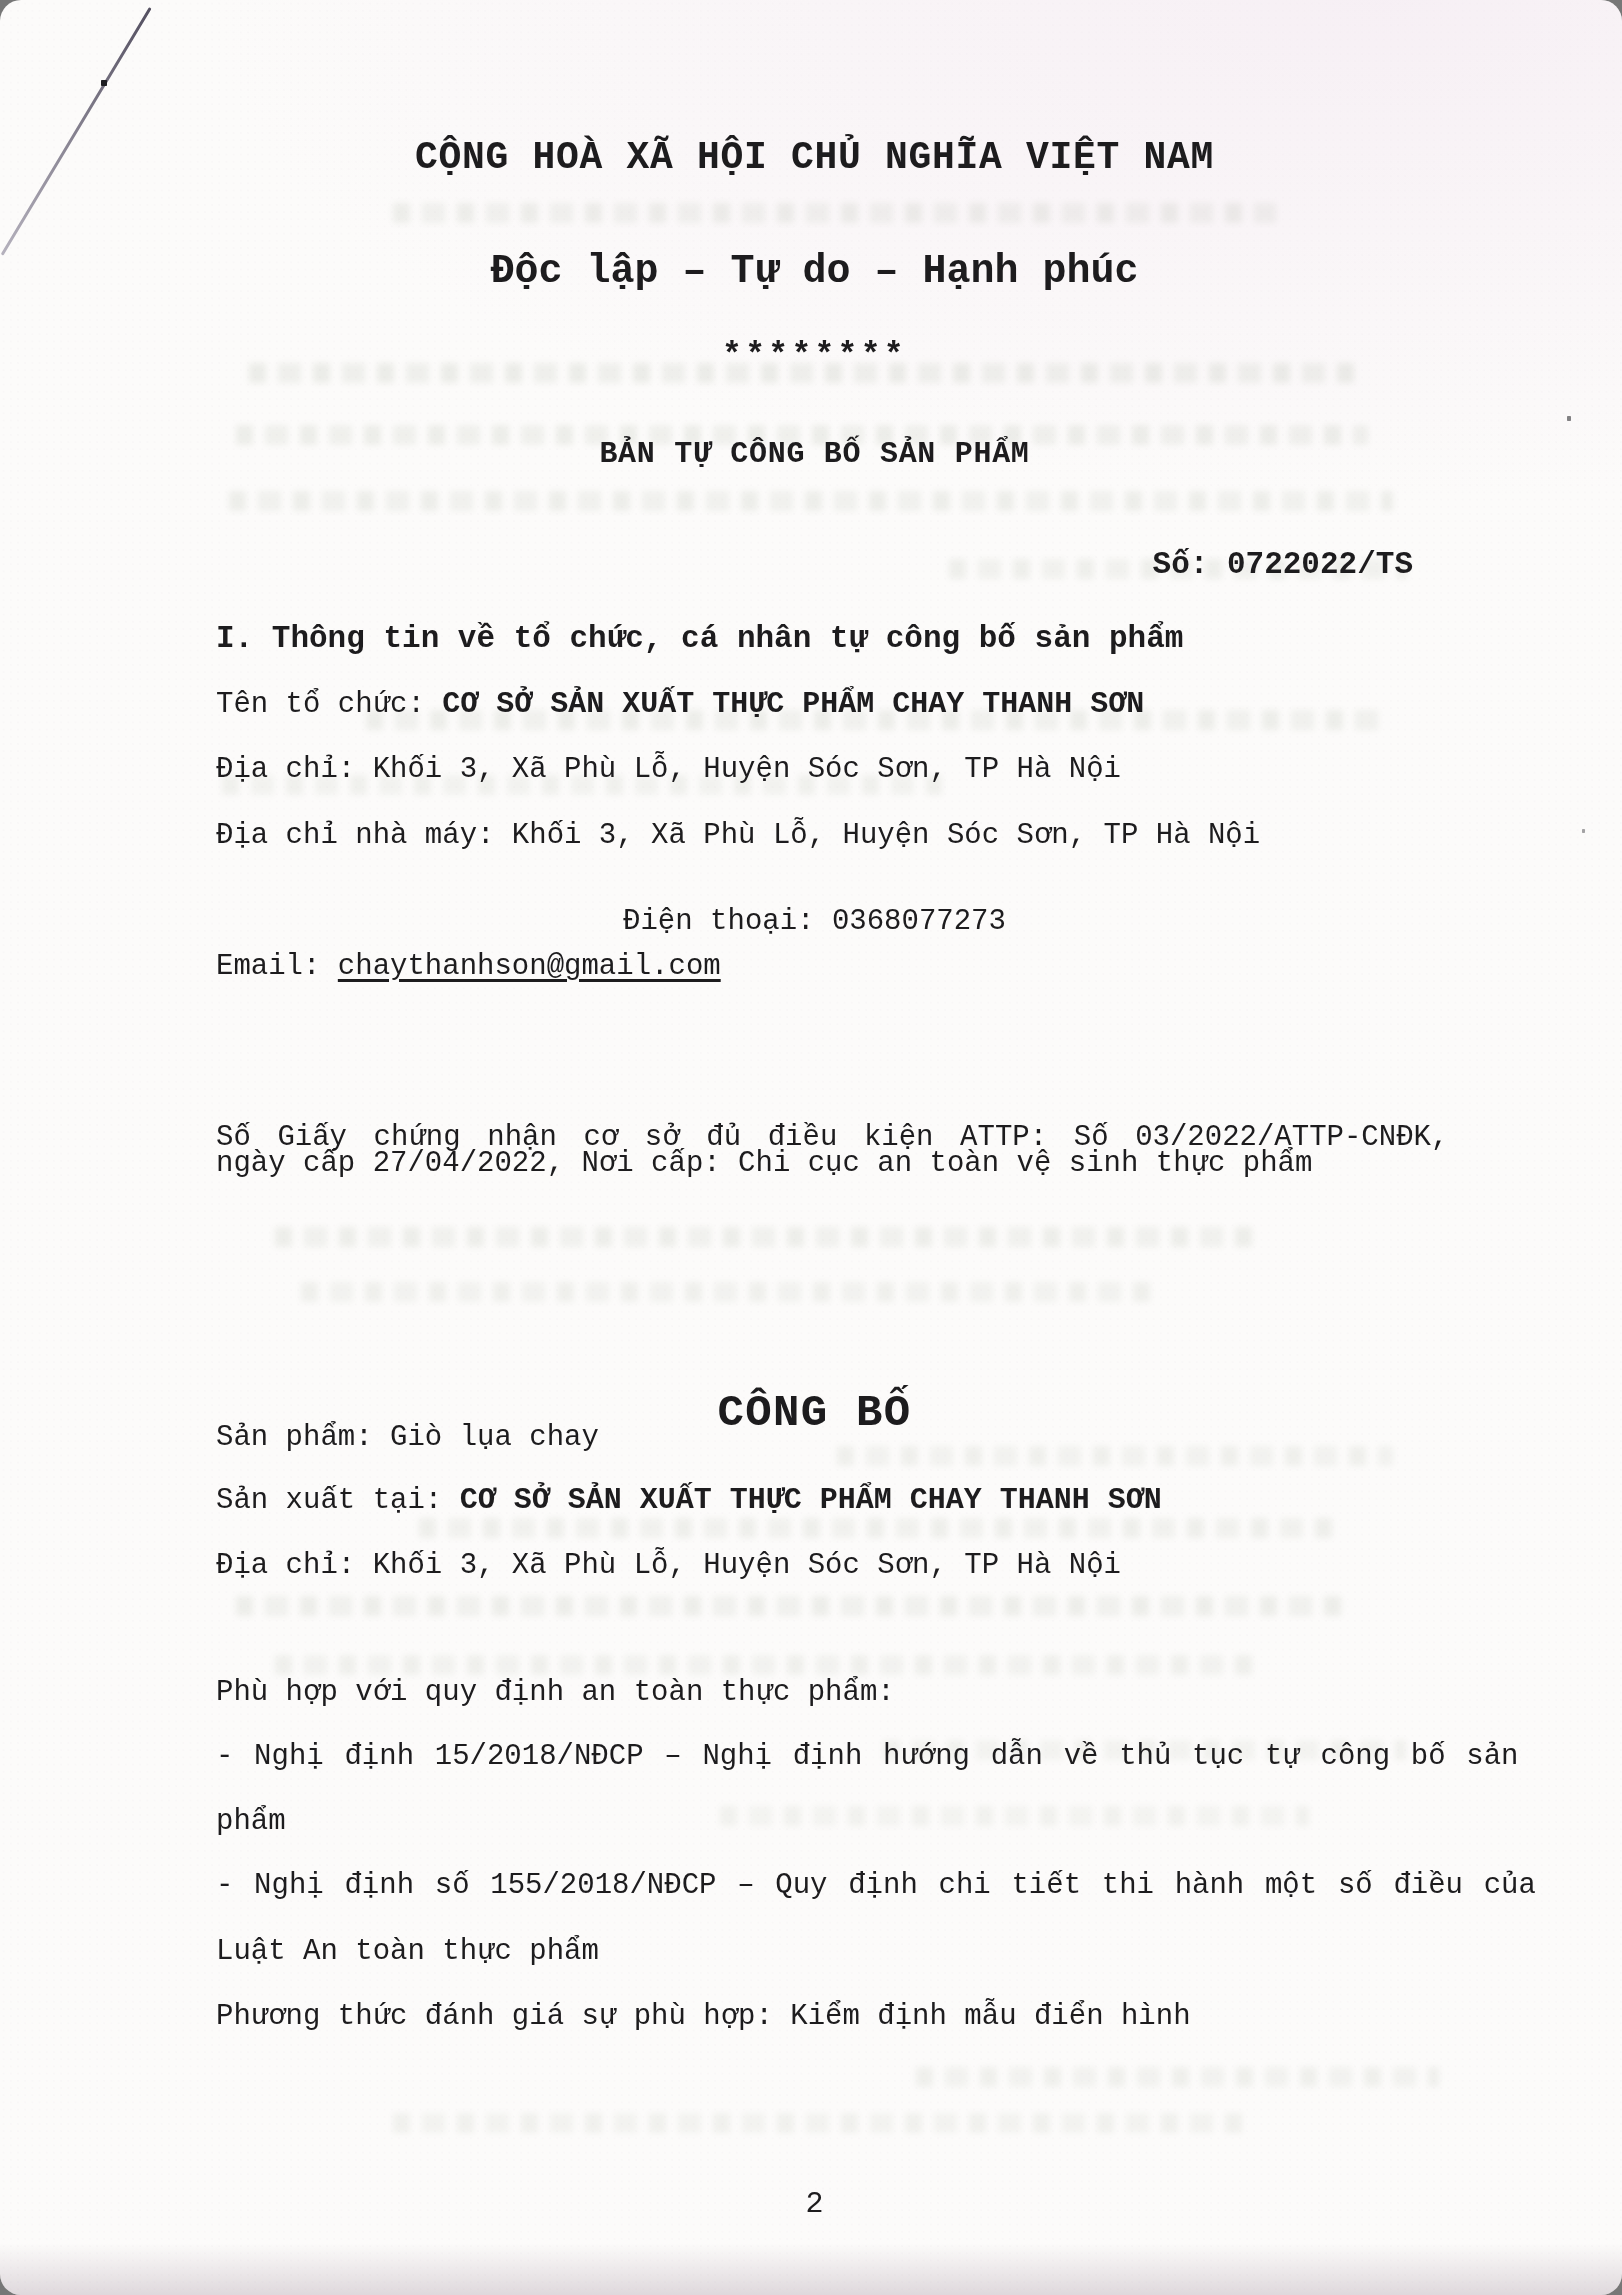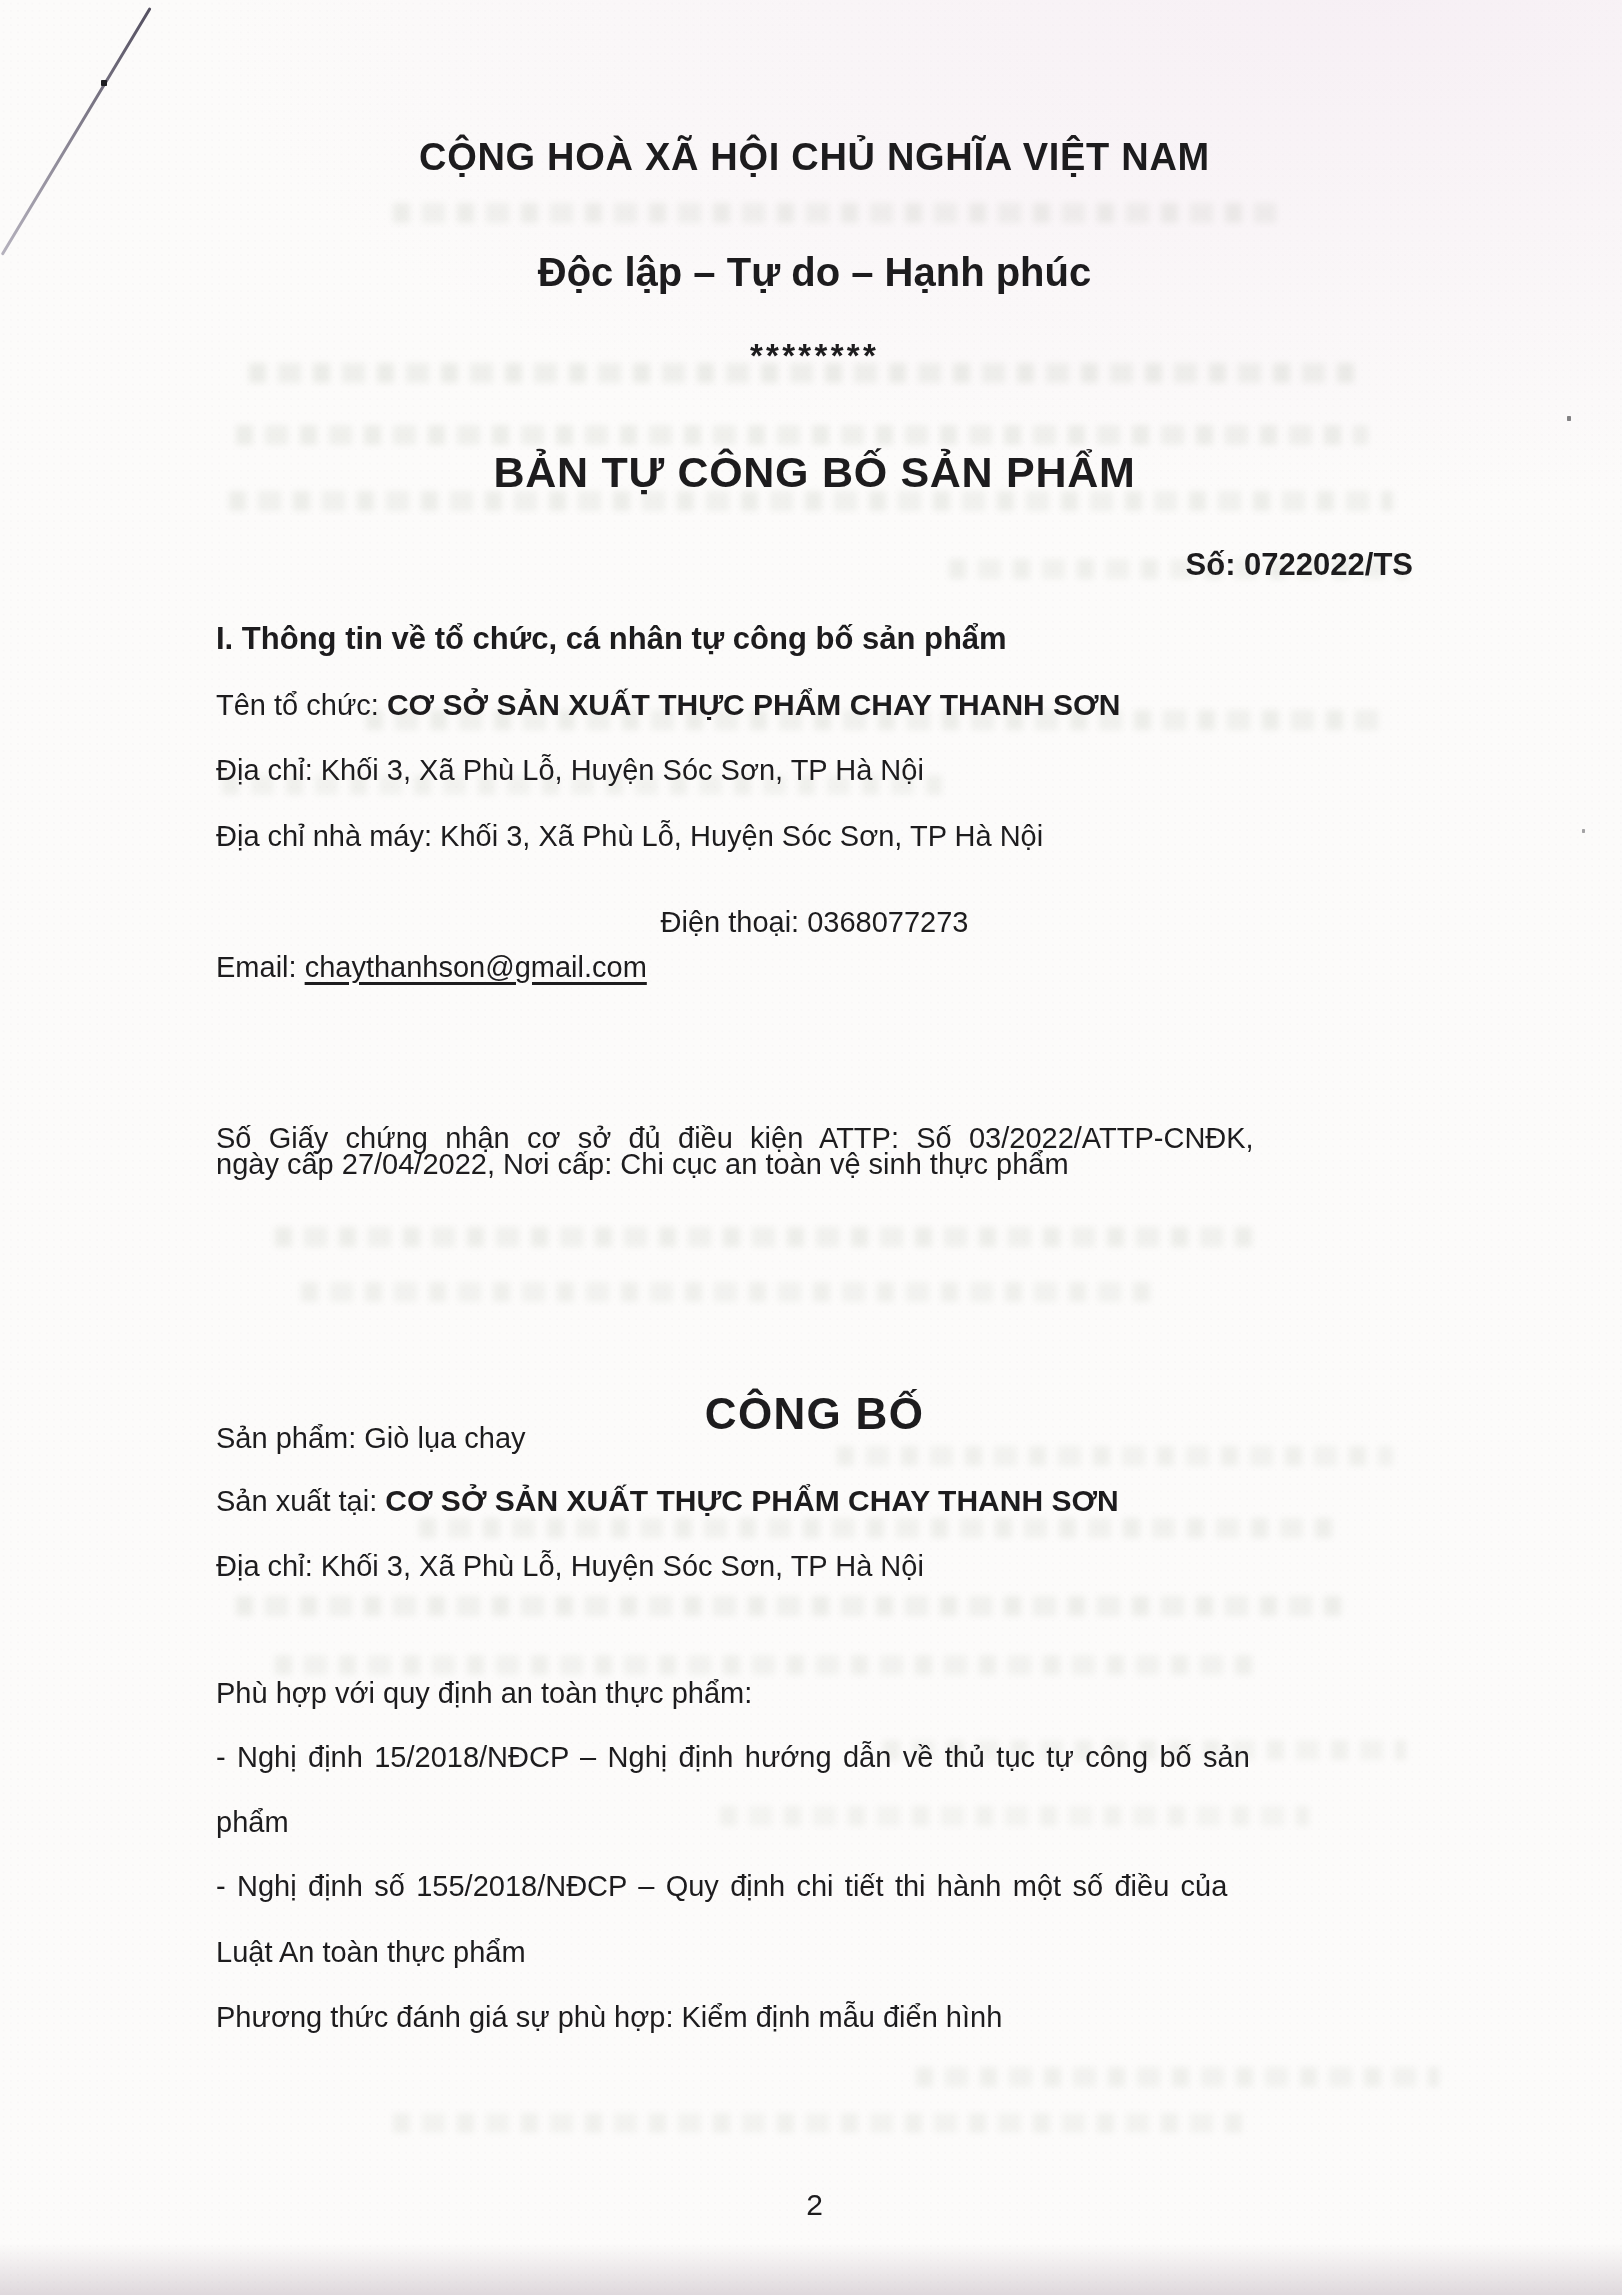--- a/index.html
+++ b/index.html
@@ -1,22 +1,23 @@
 <!DOCTYPE html>
 <html style="font-size:10.5px"><head>
 <meta charset="utf-8">
 <style>
   html,body{margin:0;padding:0;background:#777;}
   .page{
     position:relative;width:1622px;height:2295px;overflow:hidden;
     background-color:#fcfbfa;
     background-image:radial-gradient(rgba(205,198,208,0.07) 1px, transparent 1px);
     background-size:7.2px 7.2px;
-    font-family:Liberation Sans, sans-serif;
+    font-family:Liberation Mono, monospace;
     color:#1d1c1e;
+    border-radius:21px;
   }
   .tint-top{position:absolute;left:0;top:0;width:100%;height:589px;
     background:radial-gradient(ellipse at 85% 0%, rgba(242,230,240,0.55), rgba(242,230,240,0) 60%);
     pointer-events:none;}
   .bottom-band{position:absolute;left:0;bottom:0;width:100%;height:52px;
     background:linear-gradient(to bottom, rgba(175,160,172,0) 0%, rgba(175,160,172,0.38) 100%);}
   .fold{position:absolute;left:-68px;top:130px;width:288px;height:2.6px;border-radius:1.3px;
     background:linear-gradient(90deg, rgba(95,88,115,0.45), rgba(55,50,70,0.85));
     transform:rotate(-59deg);}
   .speck{position:absolute;background:#1f1f22;border-radius:0.7px;}
@@ -25,21 +26,21 @@
   .speck.s3{left:1582px;top:829px;width:3.3px;height:3.9px;opacity:.4;}
   .bleed{position:absolute;height:19.6px;filter:blur(3.3px);
     background:repeating-linear-gradient(90deg,
       rgba(118,132,104,0.35) 0px 17px, rgba(118,132,104,0) 17px 29px,
       rgba(118,132,104,0.28) 29px 52px, rgba(118,132,104,0) 52px 64px);}
   .line{position:absolute;left:216px;width:1197px;line-height:1.25;font-size:29px;white-space:nowrap;}
   .center{text-align:center;white-space:normal;}
   .h-national{top:134px;font-size:38px;font-weight:bold;letter-spacing:0.7px;}
   .h-motto{top:247px;font-size:40px;font-weight:bold;}
   .h-stars{top:335px;font-size:33px;font-weight:bold;letter-spacing:3.3px;}
-  .h-title{top:446px;font-size:43px;font-weight:bold;letter-spacing:0.7px;}
+  .h-title{top:436px;font-size:30px;font-weight:bold;letter-spacing:0.7px;}
   .h-number{top:546px;font-size:31px;font-weight:bold;text-align:right;}
   .sec-heading{top:620px;font-size:31px;font-weight:bold;}
   .l-org{top:686px;}
   .l-org .org-name{font-weight:bold;font-size:30px;}
   .l-addr1{top:752px;}
   .l-addr2{top:818px;}
   .l-phone{top:904px;text-align:center;}
   .l-email{top:949px;}
   .underline{text-decoration:underline;text-decoration-thickness:2.6px;text-underline-offset:5.2px;}
   .l-code{top:1014px;}

